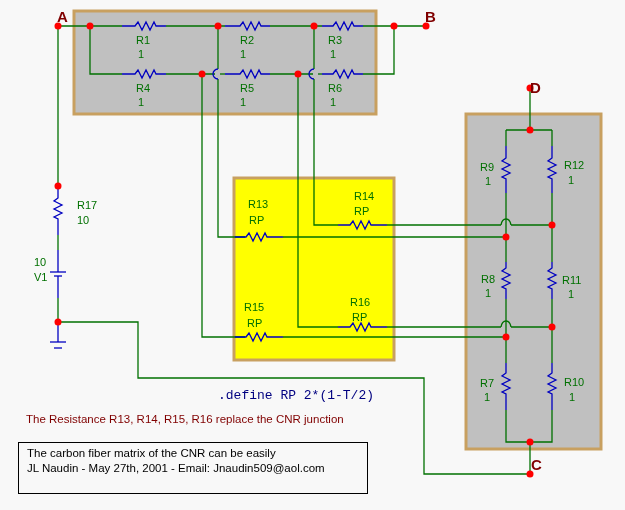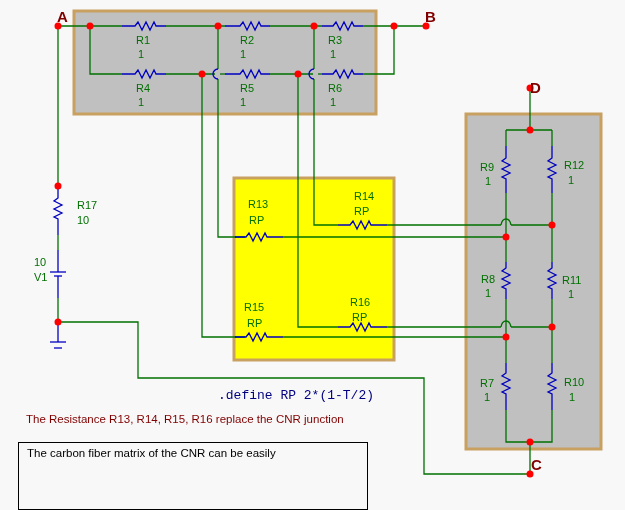--- a/index.html
+++ b/index.html
@@ -2,21 +2,21 @@
 <html><head>
 <meta charset="utf-8">
 <style>
   html, body { margin: 0; padding: 0; background: #f8f8f8; }
   #stage { position: relative; width: 625px; height: 510px; overflow: hidden; background: #f8f8f8; }
   svg { position: absolute; left: 0; top: 0; }
   .lbl { font-family: "Liberation Sans", sans-serif; font-size: 11px; fill: #007000; }
   .node-lbl { font-family: "Liberation Sans", sans-serif; font-size: 15px; font-weight: bold; fill: #800000; }
   .define { font-family: "Liberation Mono", monospace; font-size: 13px; fill: #000080; }
   .note { font-family: "Liberation Sans", sans-serif; font-size: 11.5px; fill: #800000; }
-  .info-box { position: absolute; left: 18px; top: 442px; width: 350px; height: 68px; border: 1px solid #000; background: #f8f8f8; box-sizing: border-box; padding: 3px 8px; font-family: "Liberation Sans", sans-serif; font-size: 11.5px; line-height: 15px; color: #000; }
+  .info-box { position: absolute; left: 18px; top: 442px; width: 350px; height: 52px; border: 1px solid #000; background: #f8f8f8; box-sizing: border-box; padding: 3px 8px; font-family: "Liberation Sans", sans-serif; font-size: 11.5px; line-height: 15px; color: #000; }
   .wire { stroke: #007000; stroke-width: 1.3; fill: none; }
   .res { stroke: #0000c0; stroke-width: 1.3; fill: none; }
   .dot { fill: #ff0000; }
   .panel { fill: #c0c0c0; stroke: #c8a060; stroke-width: 3; }
   .panel-y { fill: #ffff00; stroke: #c8a060; stroke-width: 3; }
 </style>
 </head>
 <body>
 
 <div id="stage">
@@ -209,14 +209,15 @@
   <text class="lbl" x="77" y="224">10</text>
   <text class="lbl" x="34" y="266">10</text>
   <text class="lbl" x="34" y="281">V1</text>
 
   <text class="define" x="218" y="399">.define RP 2*(1-T/2)</text>
   <text class="note" x="26" y="423">The Resistance R13, R14, R15, R16 replace the CNR  junction</text>
 </svg>
 
 <div class="info-box">
   <div>The carbon fiber matrix of the CNR can be easily</div>
+  <div>JL Naudin - May 27th, 2001 - Email: Jnaudin509@aol.com</div>
 </div>
 </div>
 
 </body></html>

